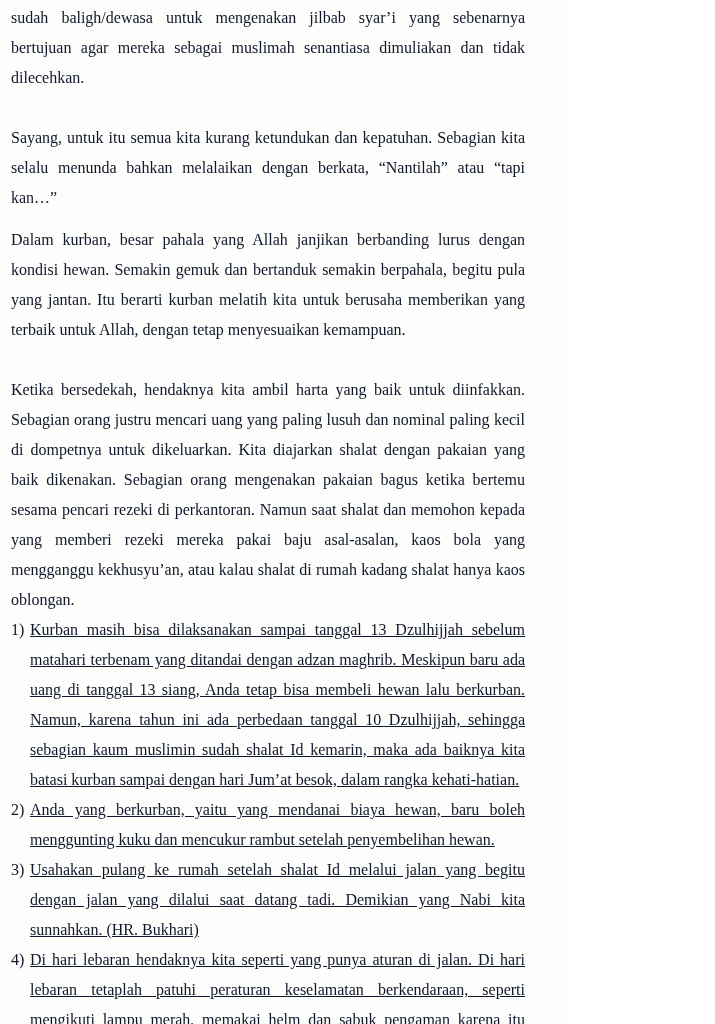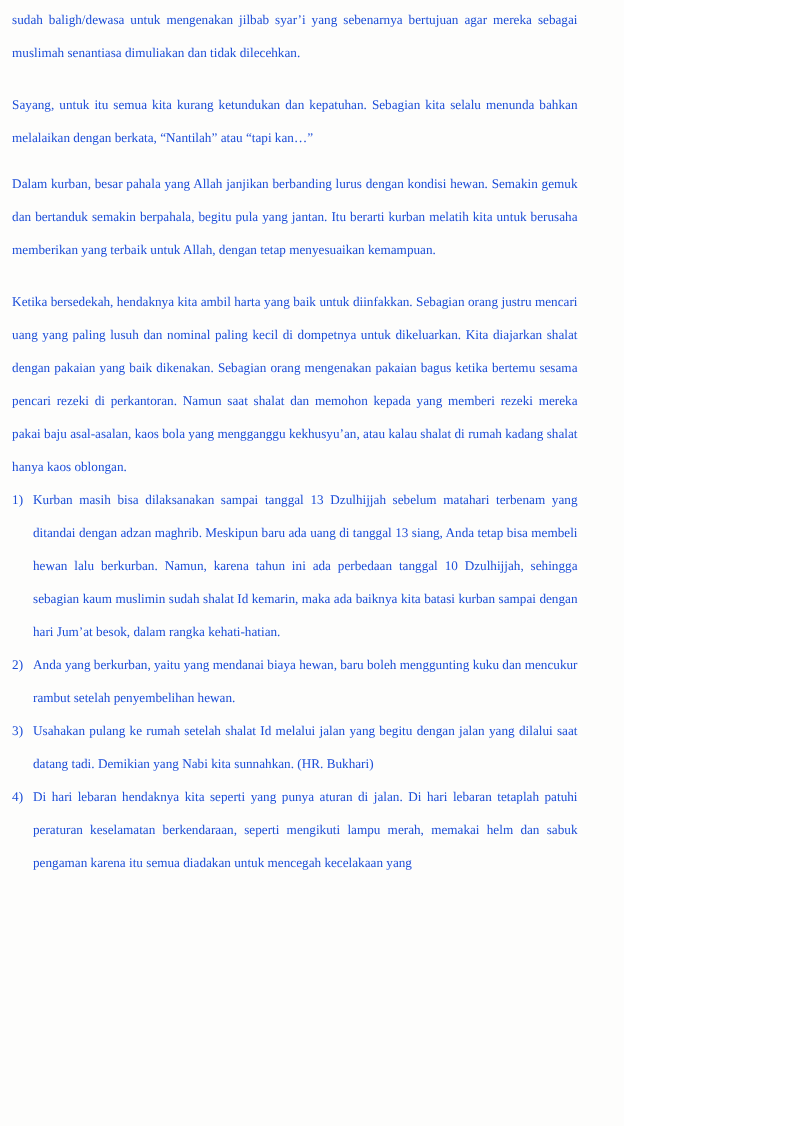--- a/index.html
+++ b/index.html
@@ -5,30 +5,30 @@
   * { margin: 0; padding: 0; box-sizing: border-box; }
   html, body {
     background: #ffffff;
     font-family: "Liberation Serif", "DejaVu Serif", serif;
   }
   .page {
     width: 567px;
     height: 1024px;
     margin: 0;
     background: #fdfdfc;
-    color: #1d4ed8;
-    font-size: 12px;
+    color: #0f172a;
+    font-size: 16px;
     line-height: 30px;
     padding: 3px 42px 0 11px;
     overflow: hidden;
     position: relative;
   }
   .para {
     text-align: justify;
-    margin-top: 17px;
+    margin-top: 30px;
   }
   .para.first {
     margin-top: 0;
   }
   .section-heading {
     font-weight: bold;
     margin-top: 30px;
   }
   .section-heading .h-line1 {
     display: block;
@@ -52,20 +52,21 @@
   }
   .list-item {
     display: flex;
   }
   .list-item .marker {
     flex: 0 0 19px;
   }
   .list-item .item-text {
     flex: 1;
     text-align: justify;
+    text-decoration: underline;
   }
 </style>
 </head>
 <body>
 
 <div class="page">
 
   <p class="para first">sudah baligh/dewasa untuk mengenakan jilbab syar’i yang sebenarnya bertujuan agar mereka sebagai muslimah senantiasa dimuliakan dan tidak dilecehkan.</p>
 
   <p class="para">Sayang, untuk itu semua kita kurang ketundukan dan kepatuhan. Sebagian kita selalu menunda bahkan melalaikan dengan berkata, “Nantilah” atau “tapi kan…”</p>

